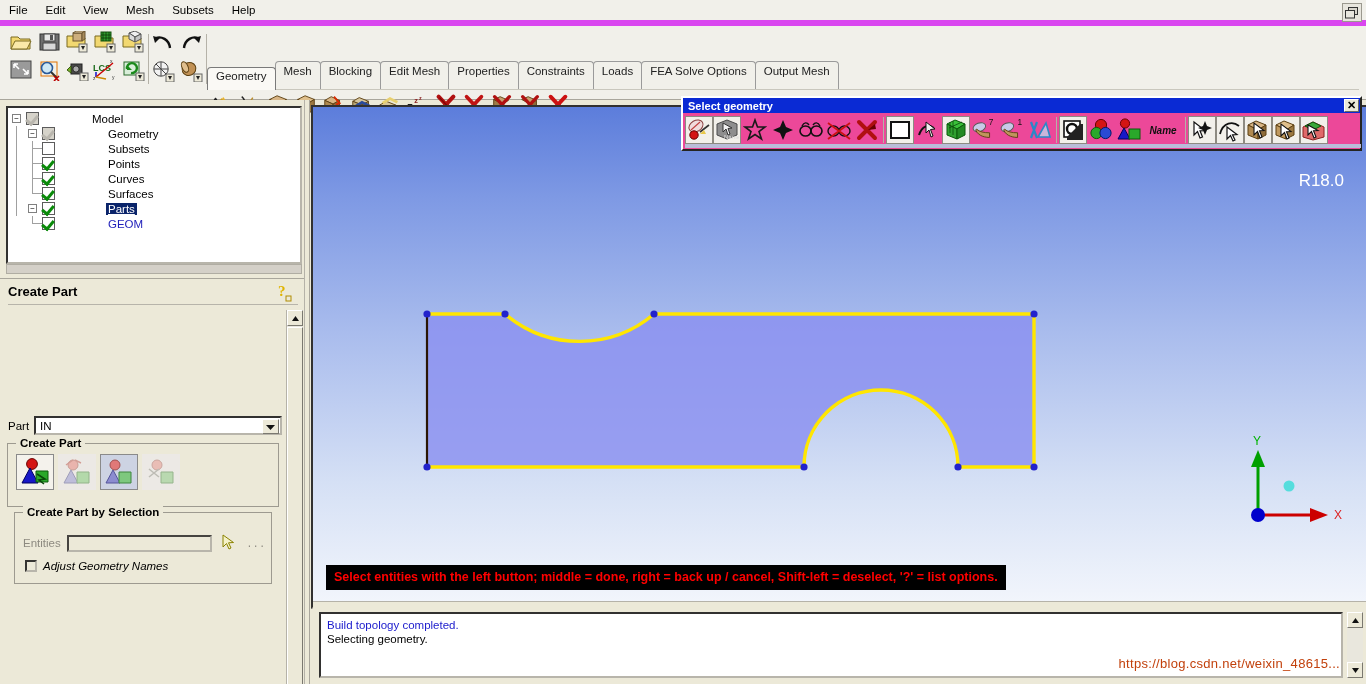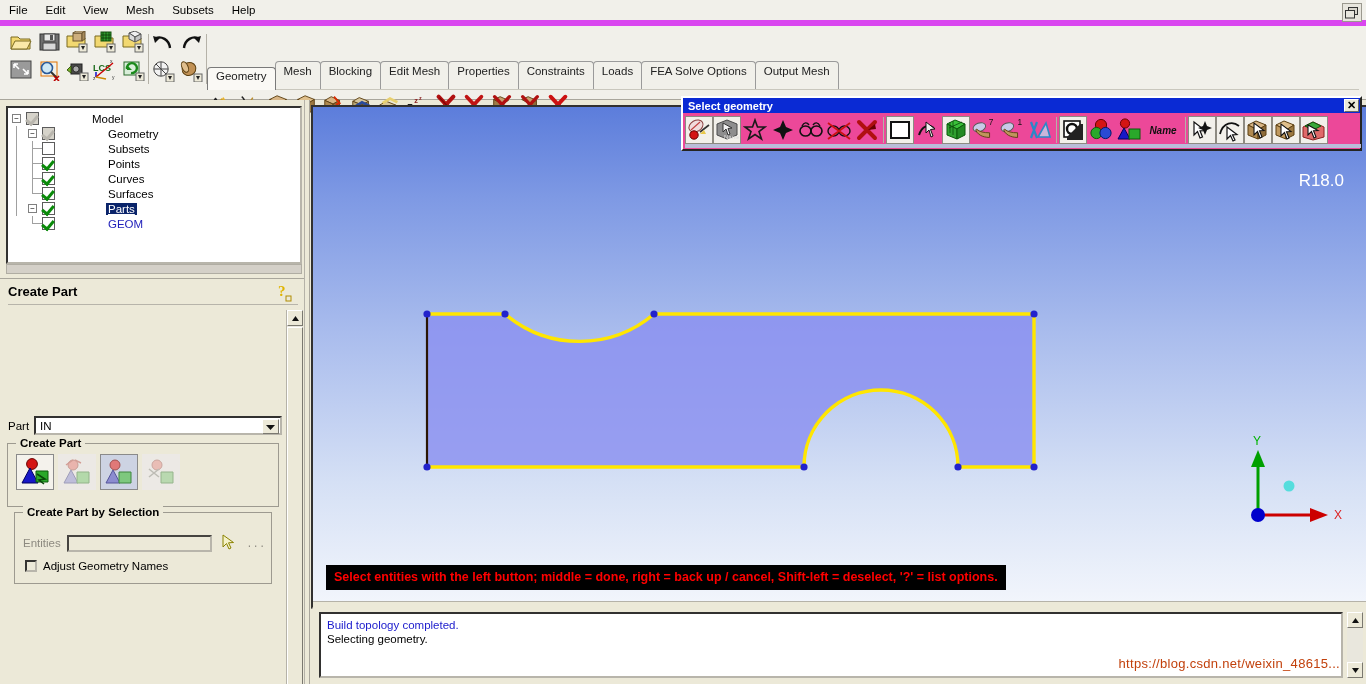--- a/index.html
+++ b/index.html
@@ -182,21 +182,21 @@
   }
   #dots { font-size: 12px; color: #8d8a80; margin-left: 10px; letter-spacing: 3px; }
   #adjust-row {
     position: absolute; left: 10px; top: 47px; display: flex; align-items: center;
   }
   #adjust-chk {
     width: 12px; height: 12px; background: #ece9d8;
     border: 2px inset #b8b5ab; border-top-color: #8a8880; border-left-color: #8a8880;
     margin-right: 6px;
   }
-  #adjust-label { font-size: 11.5px; }
+  #adjust-label { font-size: 11.5px; font-style: italic; }
 
   
   #left-vscroll {
     position: absolute; left: 286px; top: 210px; width: 16px; height: 472px;
     background: #e9e7dd; border-left: 1px solid #b5b2a8;
   }
   .sb-btn {
     width: 16px; height: 16px; background: #ece9d8;
     border: 1px solid #fff; border-right-color: #7a7870; border-bottom-color: #7a7870;
     display: flex; align-items: center; justify-content: center;

